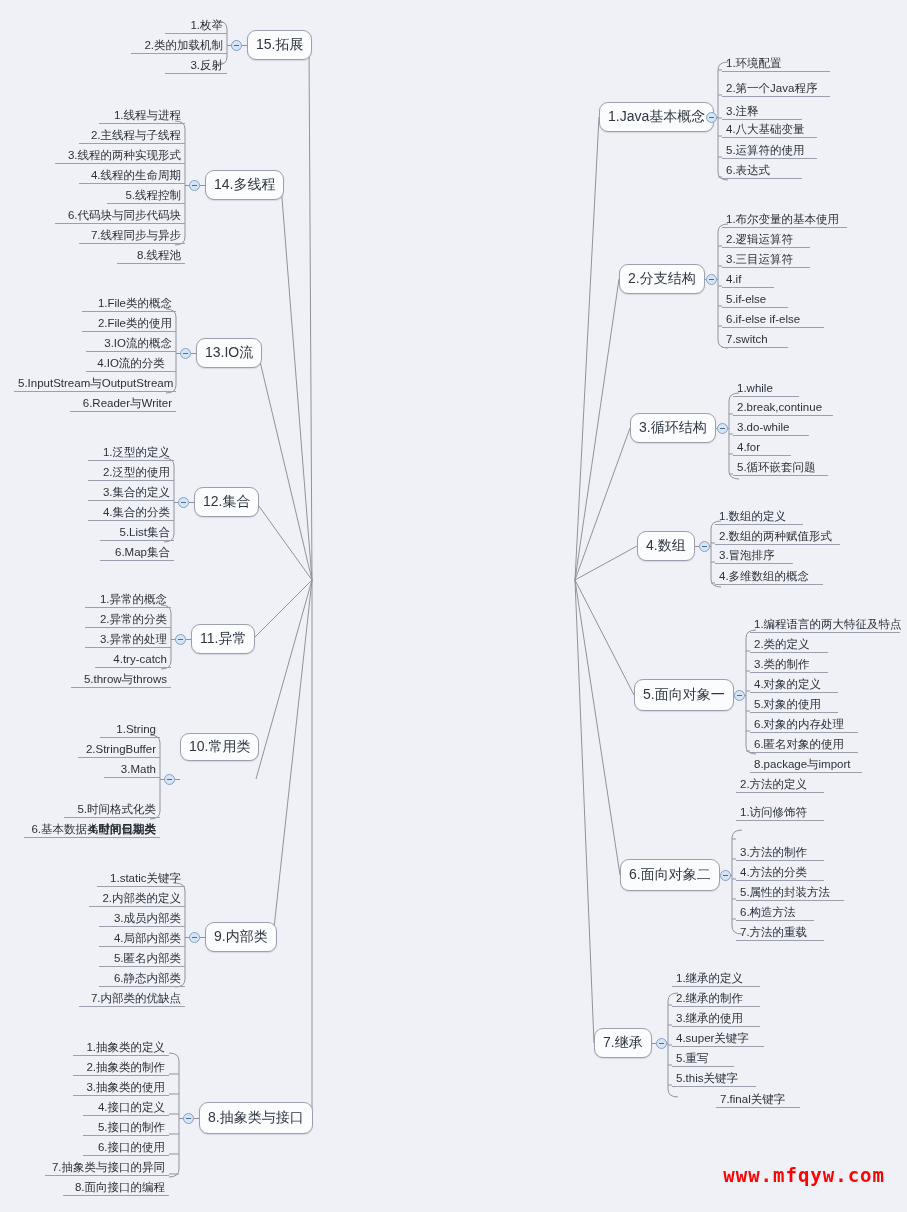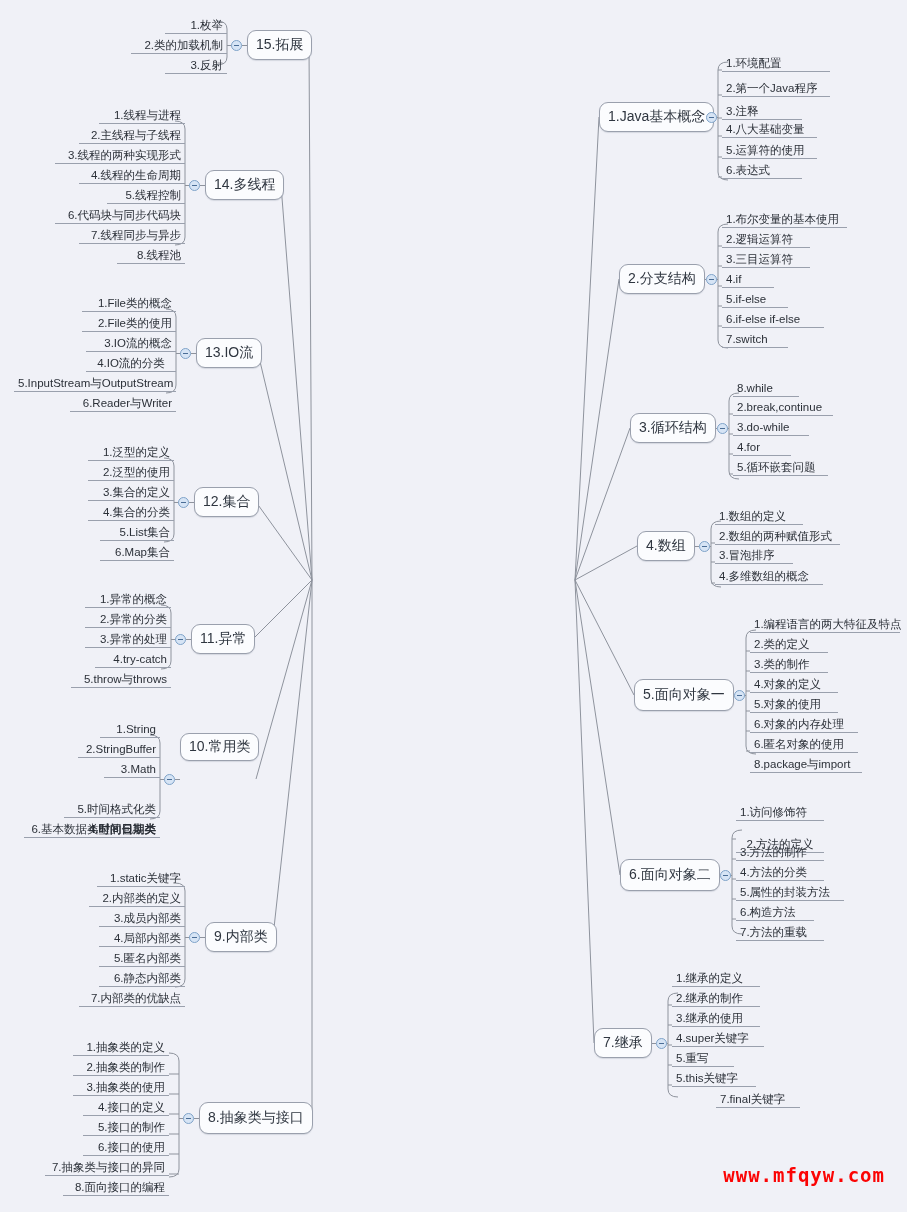--- a/index.html
+++ b/index.html
@@ -260,21 +260,21 @@
       <div class="leaf right" style="left: 722px; top: 232px; width: 88px;"><span>2.逻辑运算符</span></div>
       <div class="leaf right" style="left: 722px; top: 252px; width: 88px;"><span>3.三目运算符</span></div>
       <div class="leaf right" style="left: 722px; top: 272px; width: 52px;"><span>4.if</span></div>
       <div class="leaf right" style="left: 722px; top: 292px; width: 66px;"><span>5.if-else</span></div>
       <div class="leaf right" style="left: 722px; top: 312px; width: 102px;"><span>6.if-else if-else</span></div>
       <div class="leaf right" style="left: 722px; top: 332px; width: 66px;"><span>7.switch</span></div>
       <div class="branch-node" style="left: 630px; top: 413px; min-width: 82px; height: 30px;">
         <span>3.循环结构</span>
       </div>
       <div class="toggle" style="left: 717px; top: 423px;"></div>
-      <div class="leaf right" style="left: 733px; top: 381px; width: 66px;"><span>8.while</span></div>
+      <div class="leaf right" style="left: 733px; top: 381px; width: 66px;"><span>1.while</span></div>
       <div class="leaf right" style="left: 733px; top: 400px; width: 100px;"><span>2.break,continue</span></div>
       <div class="leaf right" style="left: 733px; top: 420px; width: 76px;"><span>3.do-while</span></div>
       <div class="leaf right" style="left: 733px; top: 440px; width: 58px;"><span>4.for</span></div>
       <div class="leaf right" style="left: 733px; top: 460px; width: 95px;"><span>5.循环嵌套问题</span></div>
       <div class="branch-node" style="left: 637px; top: 531px; min-width: 57px; height: 30px;">
         <span>4.数组</span>
       </div>
       <div class="toggle" style="left: 699px; top: 541px;"></div>
       <div class="leaf right" style="left: 715px; top: 509px; width: 88px;"><span>1.数组的定义</span></div>
       <div class="leaf right" style="left: 715px; top: 529px; width: 125px;"><span>2.数组的两种赋值形式</span></div>
@@ -290,21 +290,21 @@
       <div class="leaf right" style="left: 750px; top: 677px; width: 88px;"><span>4.对象的定义</span></div>
       <div class="leaf right" style="left: 750px; top: 697px; width: 88px;"><span>5.对象的使用</span></div>
       <div class="leaf right" style="left: 750px; top: 717px; width: 108px;"><span>6.对象的内存处理</span></div>
       <div class="leaf right" style="left: 750px; top: 737px; width: 108px;"><span>6.匿名对象的使用</span></div>
       <div class="leaf right" style="left: 750px; top: 757px; width: 112px;"><span>8.package与import</span></div>
       <div class="branch-node" style="left: 620px; top: 859px; min-width: 95px; height: 32px;">
         <span>6.面向对象二</span>
       </div>
       <div class="toggle" style="left: 720px; top: 870px;"></div>
       <div class="leaf right" style="left: 736px; top: 805px; width: 88px;"><span>1.访问修饰符</span></div>
-      <div class="leaf right" style="left: 736px; top: 837px; width: 88px; text-align: center;"><span>2.方法的定义</span></div>
+      <div class="leaf right" style="left: 736px; top: 777px; width: 88px;"><span>2.方法的定义</span></div>
       <div class="leaf right" style="left: 736px; top: 845px; width: 88px;"><span>3.方法的制作</span></div>
       <div class="leaf right" style="left: 736px; top: 865px; width: 88px;"><span>4.方法的分类</span></div>
       <div class="leaf right" style="left: 736px; top: 885px; width: 108px;"><span>5.属性的封装方法</span></div>
       <div class="leaf right" style="left: 736px; top: 905px; width: 78px;"><span>6.构造方法</span></div>
       <div class="leaf right" style="left: 736px; top: 925px; width: 88px;"><span>7.方法的重载</span></div>
       <div class="branch-node" style="left: 594px; top: 1028px; min-width: 57px; height: 30px;">
         <span>7.继承</span>
       </div>
       <div class="toggle" style="left: 656px; top: 1038px;"></div>
       <div class="leaf right" style="left: 672px; top: 971px; width: 88px;"><span>1.继承的定义</span></div>

